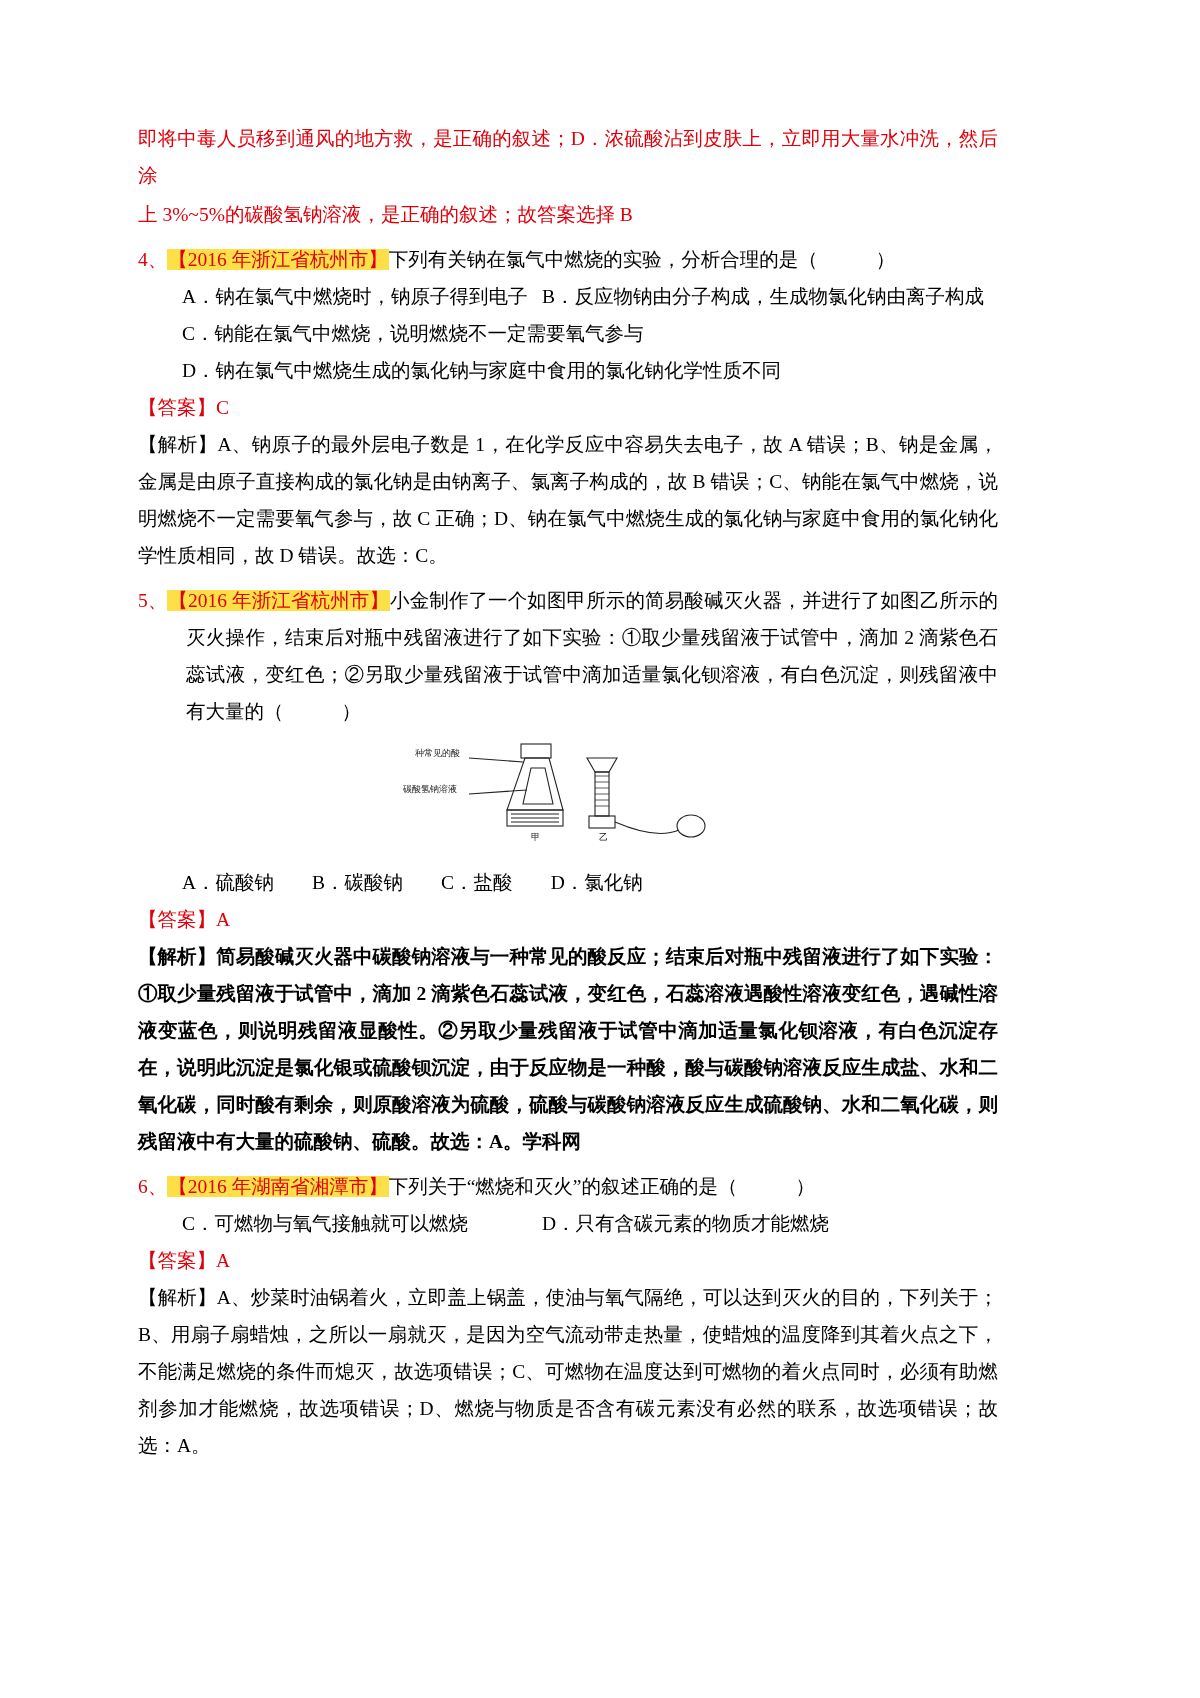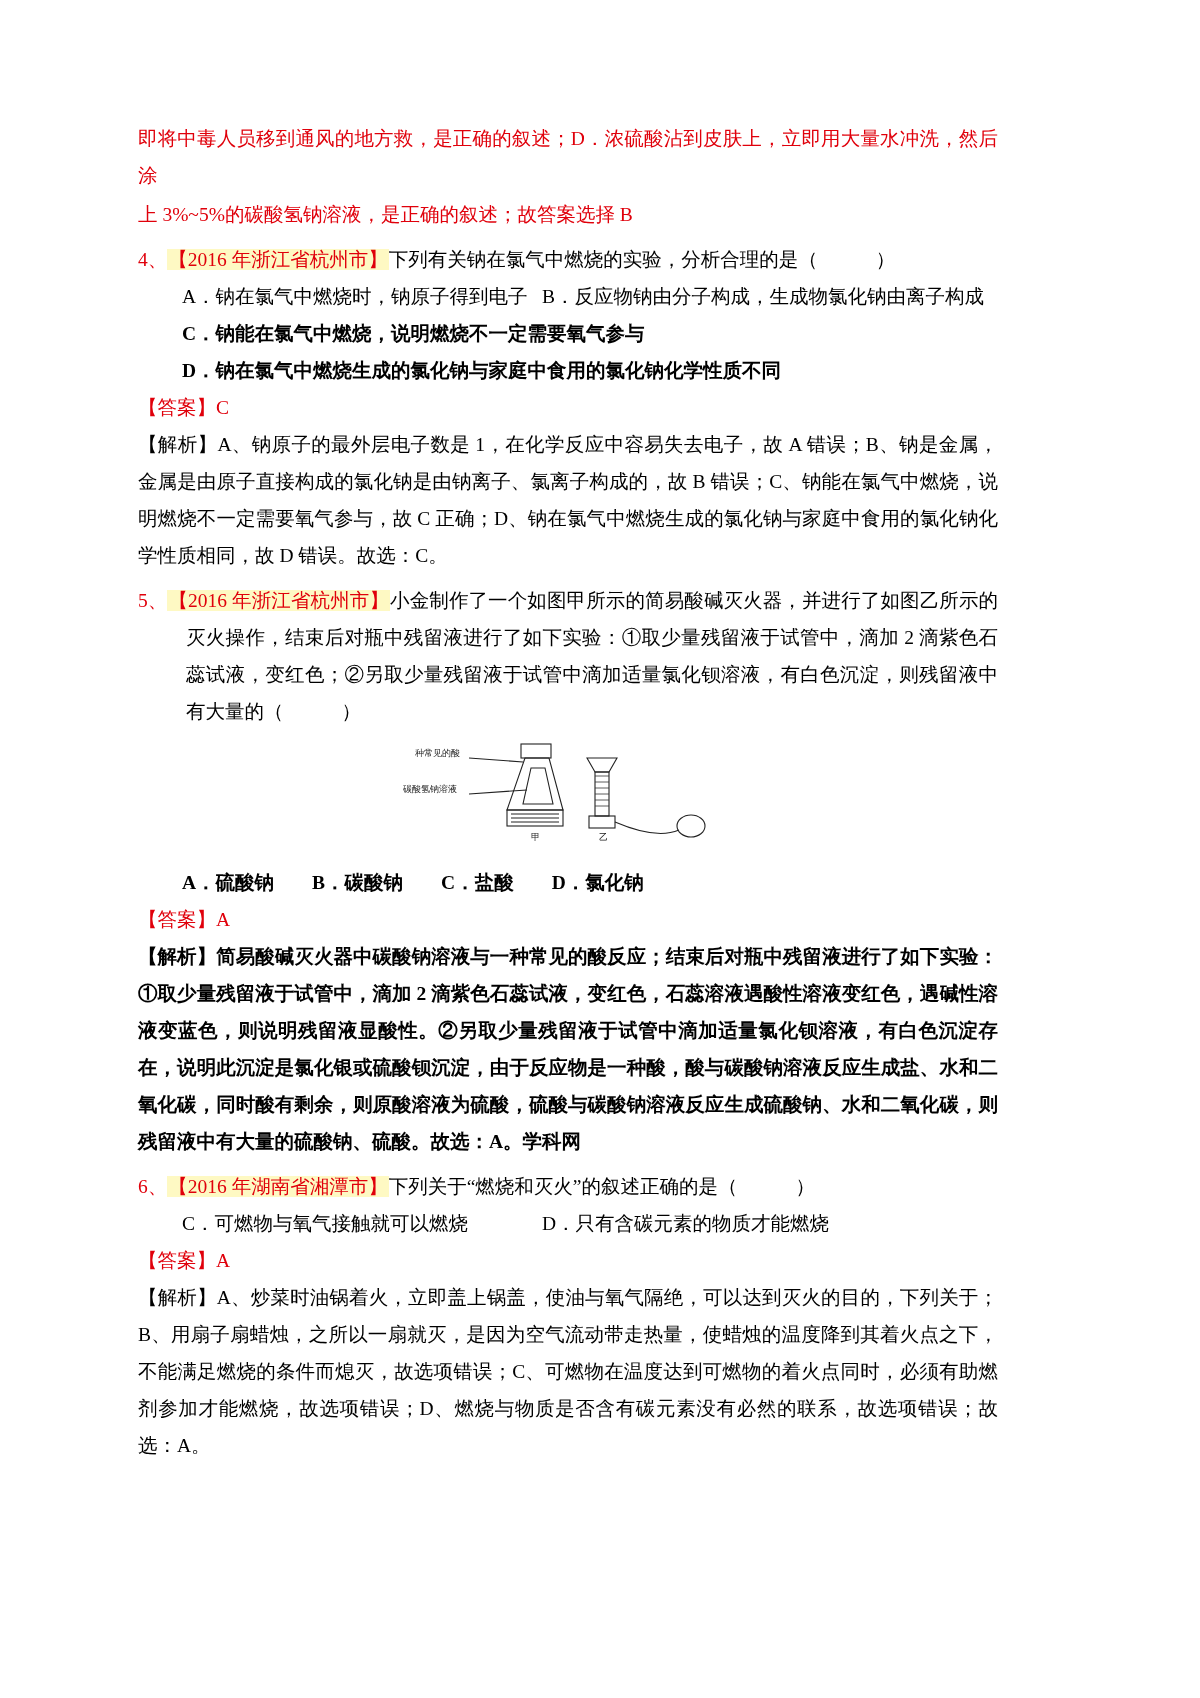--- a/index.html
+++ b/index.html
@@ -27,21 +27,20 @@
     text-align: justify;
   }
   .red {
     color: #e0000b;
   }
   .opt-line {
     font-size: 19.5px;
     line-height: 37px;
     margin: 0;
     padding-left: 44px;
-    font-weight: bold;
   }
   .opt-line .spacer {
     display: inline-block;
     width: 38px;
   }
   .opt-row {
     display: flex;
     font-size: 19.5px;
     line-height: 37px;
     padding-left: 44px;
@@ -52,21 +51,21 @@
   }
   .q-head {
     font-size: 19.5px;
     line-height: 37px;
     margin: 0;
     padding-left: 48px;
     text-indent: -48px;
     text-align: justify;
   }
   .tag {
-    background: #fef9c3;
+    background: #fde047;
     color: #e0000b;
     padding: 0 1px;
   }
   .ans {
     font-size: 19.5px;
     line-height: 37px;
     margin: 0;
     color: #e0000b;
   }
   .ans .label {

